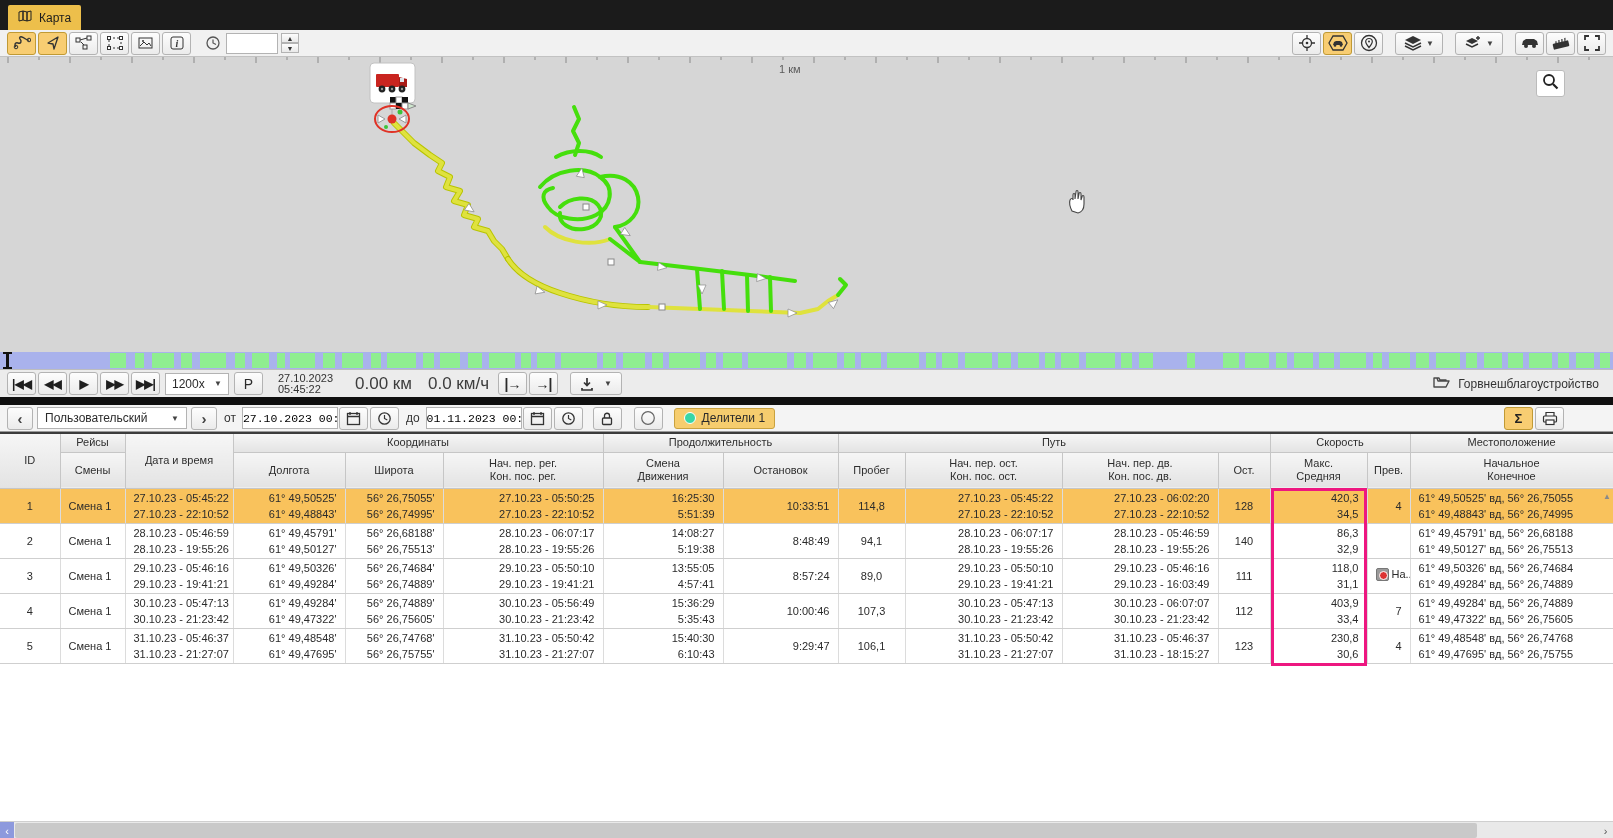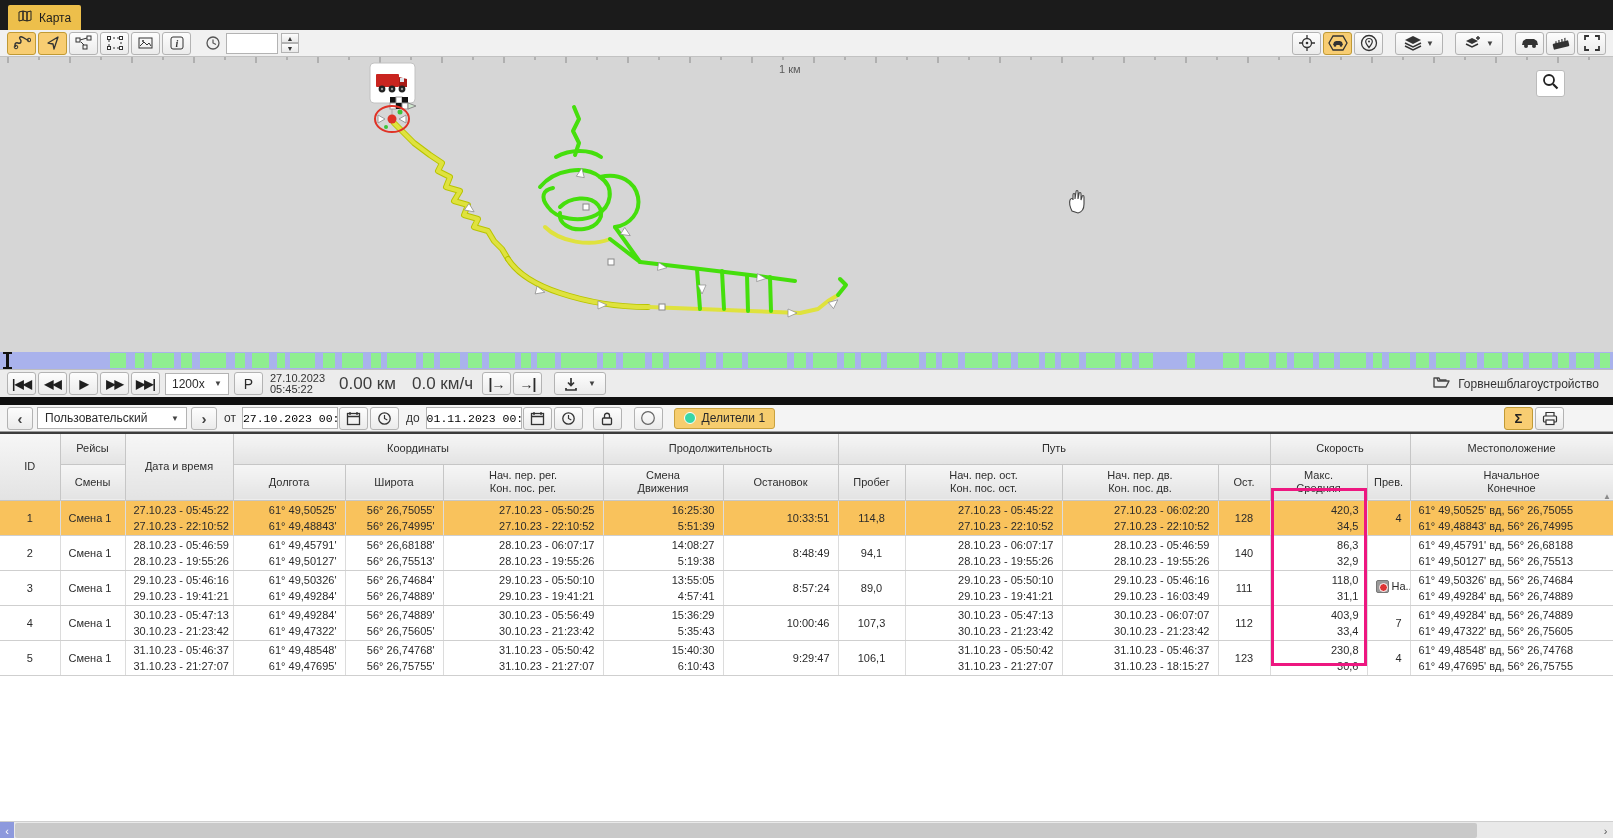--- a/index.html
+++ b/index.html
@@ -33,21 +33,21 @@
   #timeline .seg{position:absolute;top:1px;height:15px;background:#8fee90}
   #tl-handle{position:absolute;left:6px;top:0;width:3px;height:17px;background:#111}
   #tl-handle:before,#tl-handle:after{content:"";position:absolute;left:-3px;width:9px;height:2px;background:#111}
   #tl-handle:before{top:0}#tl-handle:after{bottom:0}
   
   #playrow{position:absolute;left:0;top:369px;width:1613px;height:28px;background:#ececec;
     border-top:1px solid #bdbdbd;display:flex;align-items:center;padding:0 6px;font-size:12px}
   .transport{font-size:12px;letter-spacing:-1px;color:#1f1f1f;font-weight:bold}
   #speed-select{width:64px;height:22px;border:1px solid #b3b3b3;background:#fff;display:flex;align-items:center;
     justify-content:space-between;padding:0 6px;font-size:12px;margin:0 4px;cursor:pointer}
-  #pb-datetime{font-size:11px;line-height:11px;color:#333;margin:0 6px;text-align:left}
+  #pb-datetime{font-size:11px;line-height:11px;color:#333;margin:0 14px;text-align:left}
   .big-metric{font-size:17px;color:#3d3d3d;margin:0 8px;white-space:nowrap}
   .jump{font-size:14px;font-weight:bold;letter-spacing:-1px}
   #group-label{margin-left:auto;display:flex;align-items:center;gap:7px;font-size:12px;color:#333;padding-right:8px}
   
   #splitter{position:absolute;left:0;top:397px;width:1613px;height:8px;background:#101010;cursor:row-resize}
   
   #filterrow{position:absolute;left:0;top:405px;width:1613px;height:27px;background:#f4f4f4;
     display:flex;align-items:center;padding:0 6px;font-size:12px;border-bottom:1px solid #9a9a9a}
   .chev{font-size:15px;font-weight:bold;color:#444}
   #preset-select{width:150px;height:22px;border:1px solid #b3b3b3;background:#fff;display:flex;align-items:center;
@@ -58,21 +58,21 @@
   #chip-dividers{display:flex;align-items:center;gap:6px;height:21px;padding:0 9px;background:#f6cd6e;
     border:1px solid #c9a23f;border-radius:3px;margin-left:10px;font-size:12px;cursor:pointer}
   #chip-dividers .dot{width:12px;height:12px;border-radius:50%;background:#37d6a6;border:1px solid #fff}
   #filter-right{margin-left:auto;display:flex;align-items:center;padding-right:42px}
   #sigma-btn{font-size:13px;font-weight:bold;color:#222}
   
   #tablewrap{position:absolute;left:0;top:432px;width:1613px;height:389px;background:#fff;border-top:2px solid #3c3c3c}
   table{border-collapse:collapse;table-layout:fixed;width:1613px;font-size:11px}
   thead th{background:linear-gradient(#f6f6f6,#e3e3e3);font-weight:normal;color:#2e2e2e;
     border-right:1px solid #c6c6c6;border-bottom:1px solid #c6c6c6;line-height:13px;padding:1px 4px}
-  thead tr.grp th{height:30px;font-size:11px}
+  thead tr.grp th{height:18px;font-size:11px}
   thead tr.sub th{height:36px}
   tbody td{border-right:1px solid #dcdcdc;border-bottom:1px solid #cfcfcf;height:35px;
     padding:1px 8px;line-height:16px;vertical-align:middle;white-space:nowrap;overflow:hidden}
   tbody tr{background:#fff;cursor:pointer}
   tbody tr.sel{background:#f9c25c}
   .c-right{text-align:right}.c-center{text-align:center}.c-left{text-align:left}
   .badge{display:inline-flex;align-items:center;gap:3px}
   .badge .bicon{display:inline-block;width:13px;height:13px;background:#9a9a9a;border:1px solid #777;
     border-radius:2px;position:relative}
   .badge .bicon:after{content:"";position:absolute;left:2px;top:2px;width:7px;height:7px;border-radius:50%;

